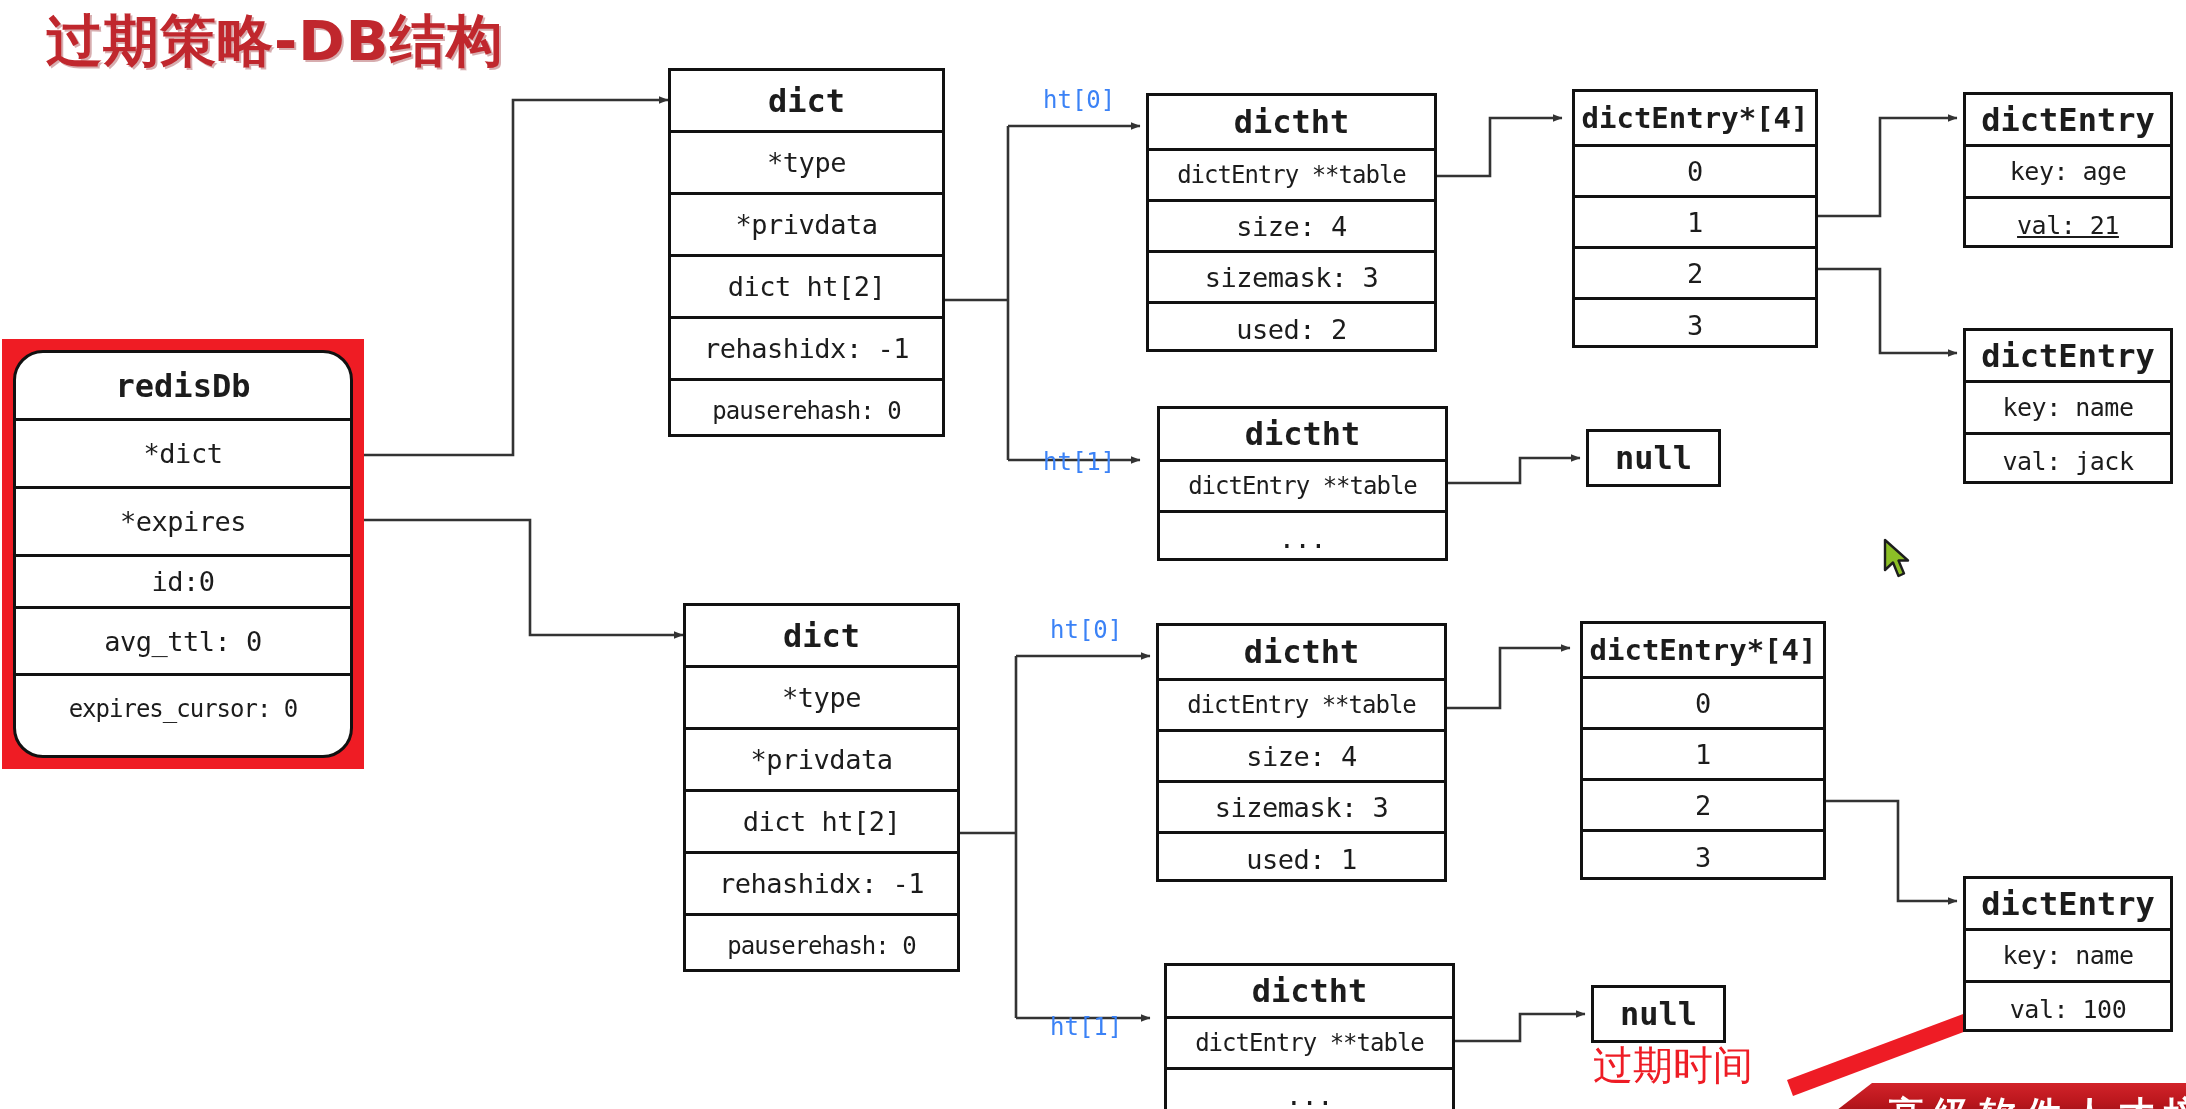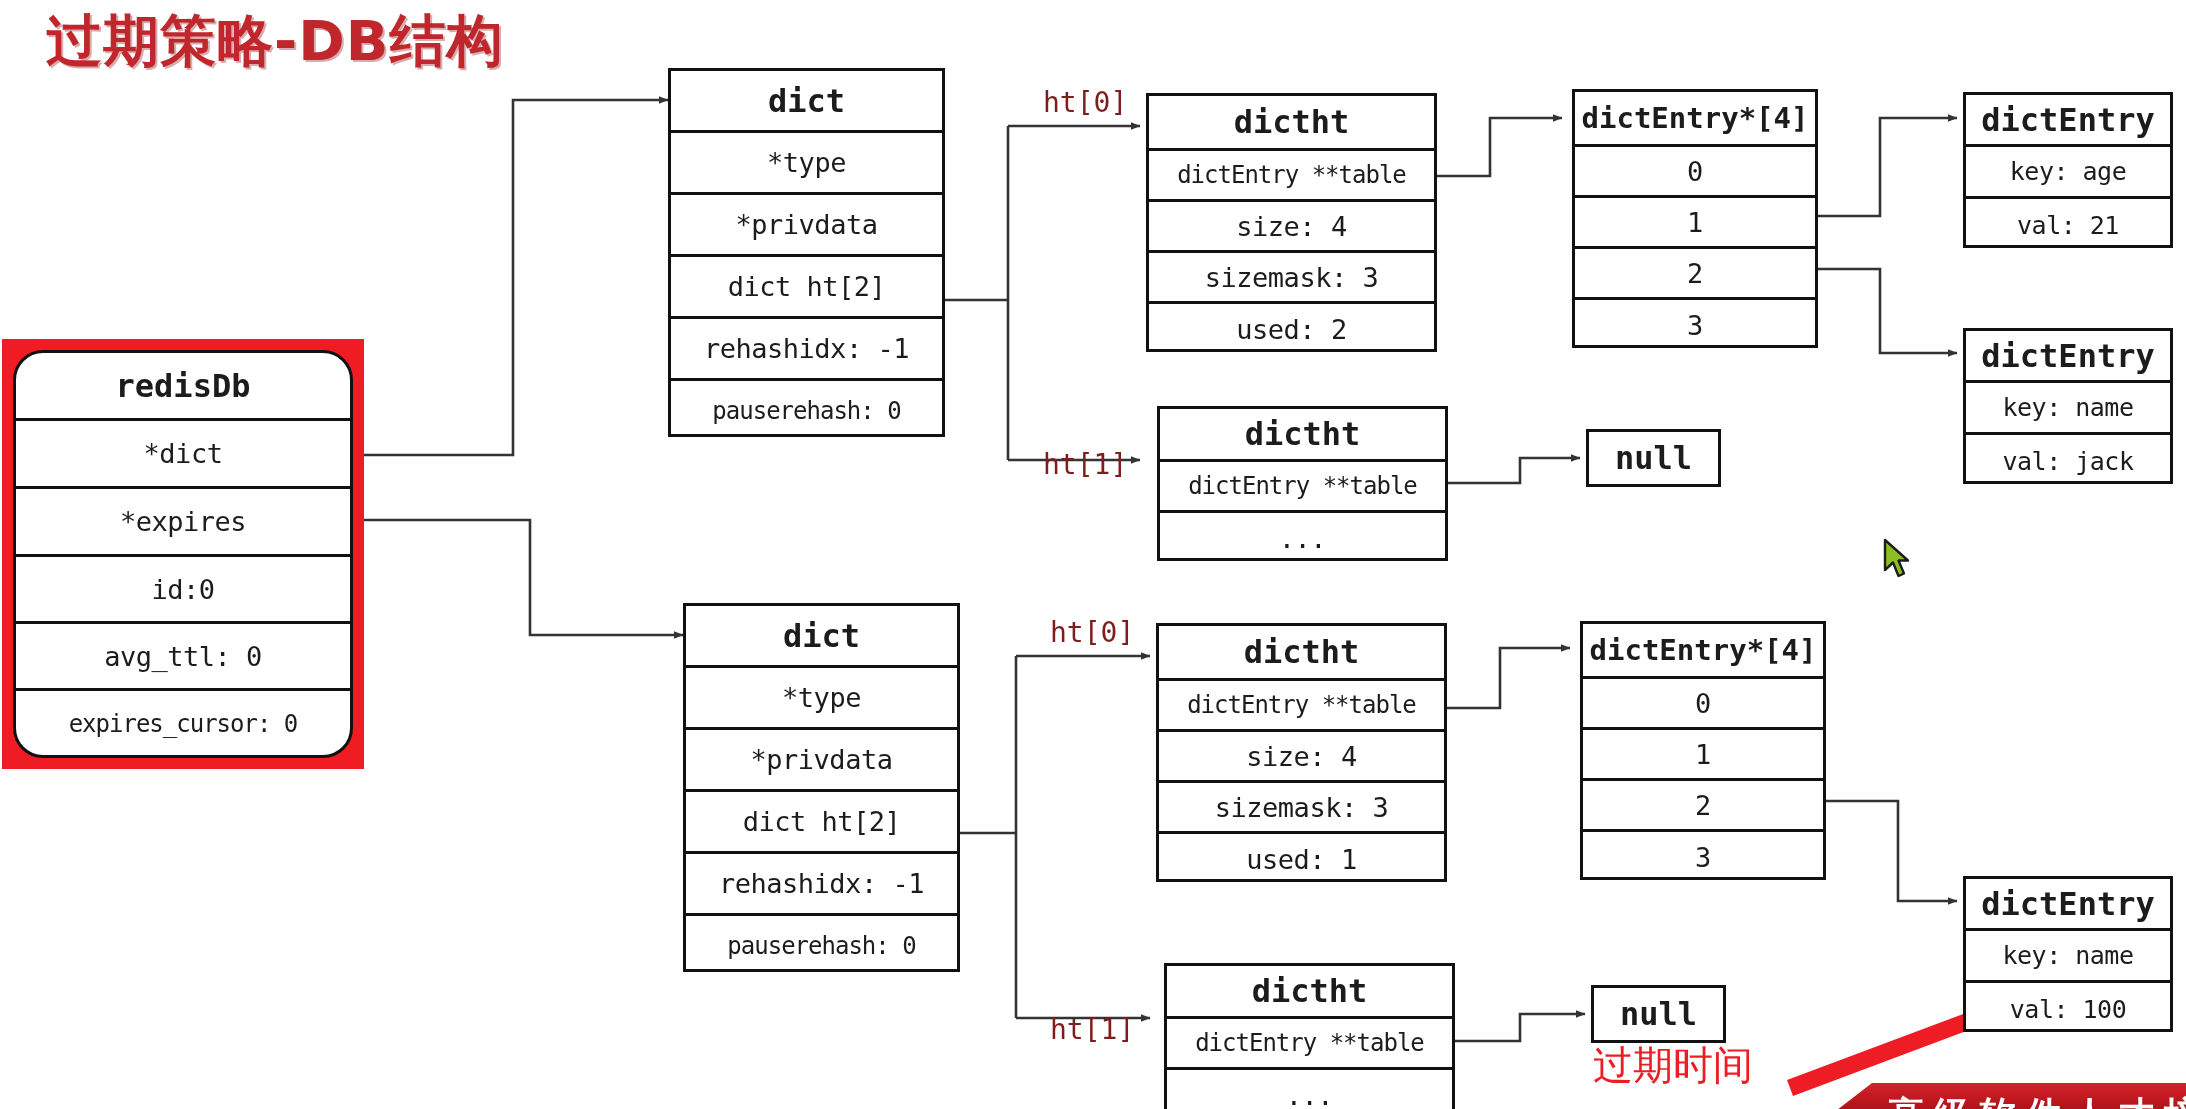--- a/index.html
+++ b/index.html
@@ -57,21 +57,21 @@
   .nullbox{
     position:absolute;background:#fff;border:3px solid #111;
     box-sizing:border-box;
     display:flex;align-items:center;justify-content:center;
     font-weight:700;font-size:32px;color:#1c1c1c;z-index:3;
   }
 
   
   .htlabel{
     position:absolute;
-    font-size:28px;color:#7f1d1d;
+    font-size:24px;color:#3b82f6;
     font-family:"DejaVu Sans Mono",monospace;
     z-index:4;white-space:nowrap;
   }
 
   
   .annot{
     position:absolute;
     font-family:"DejaVu Serif",serif;
     font-size:40px;color:#ee1c25;
     white-space:nowrap;z-index:6;
@@ -148,21 +148,21 @@
     </g>
   </svg>
 
   <div class="title">过期策略-DB结构</div>
 
   <div class="redframe" style="left:2px;top:331px;width:362px;height:430px;"></div>
   <div class="box" style="left:13px;top:342px;width:340px;height:408px;border-radius:30px;">
     <div class="row head" style="height:68px;">redisDb</div>
     <div class="row" style="height:68px;">*dict</div>
     <div class="row" style="height:68px;">*expires</div>
-    <div class="row" style="height:67px;">id:0</div>
+    <div class="row" style="height:52px;">id:0</div>
     <div class="row" style="height:67px;">avg_ttl: 0</div>
     <div class="row tight" style="height:66px;">expires_cursor: 0</div>
   </div>
 
   <div class="box" style="left:668px;top:60px;width:277px;height:369px;">
     <div class="row head" style="height:62px;">dict</div>
     <div class="row" style="height:62px;">*type</div>
     <div class="row" style="height:62px;">*privdata</div>
     <div class="row" style="height:62px;">dict ht[2]</div>
     <div class="row" style="height:62px;">rehashidx: -1</div>
@@ -223,21 +223,21 @@
     <div class="row head" style="height:55px;font-size:29px;">dictEntry*[4]</div>
     <div class="row" style="height:51px;">0</div>
     <div class="row" style="height:51px;">1</div>
     <div class="row" style="height:51px;">2</div>
     <div class="row" style="height:51px;">3</div>
   </div>
 
   <div class="box" style="left:1963px;top:84px;width:210px;height:156px;">
     <div class="row head" style="height:52px;">dictEntry</div>
     <div class="row small" style="height:52px;">key: age</div>
-    <div class="row small" style="height:52px;">val: 21</div>
+    <div class="row small" style="height:52px;text-decoration:underline;">val: 21</div>
   </div>
 
   <div class="box" style="left:1963px;top:320px;width:210px;height:156px;">
     <div class="row head" style="height:52px;">dictEntry</div>
     <div class="row small" style="height:52px;">key: name</div>
     <div class="row small" style="height:52px;">val: jack</div>
   </div>
 
   <div class="box" style="left:1963px;top:868px;width:210px;height:156px;">
     <div class="row head" style="height:52px;">dictEntry</div>

